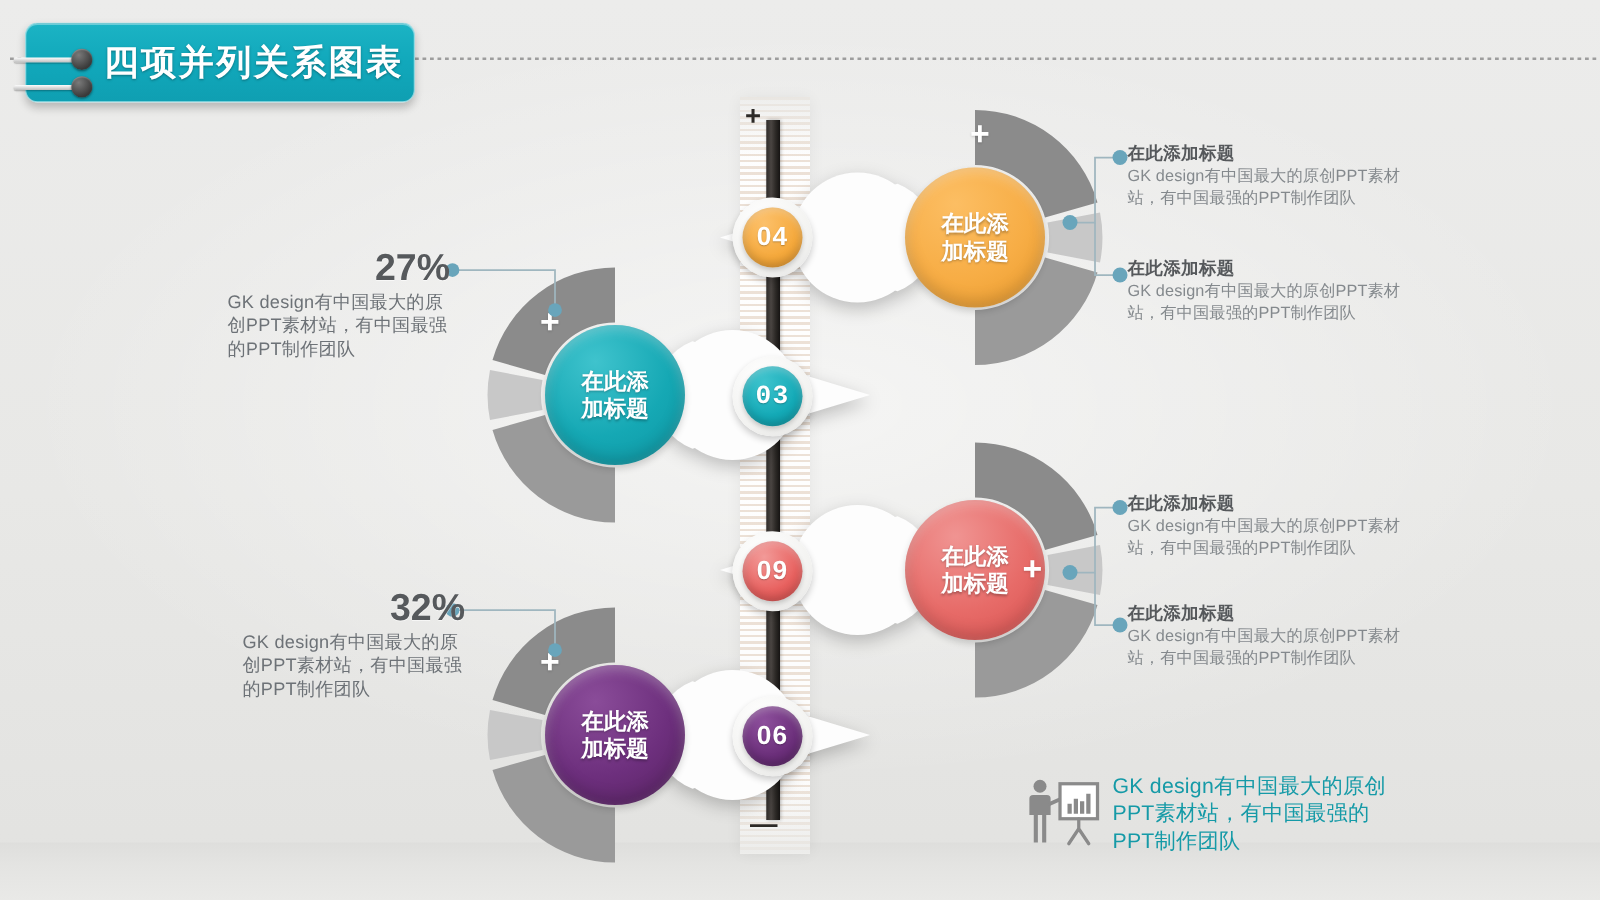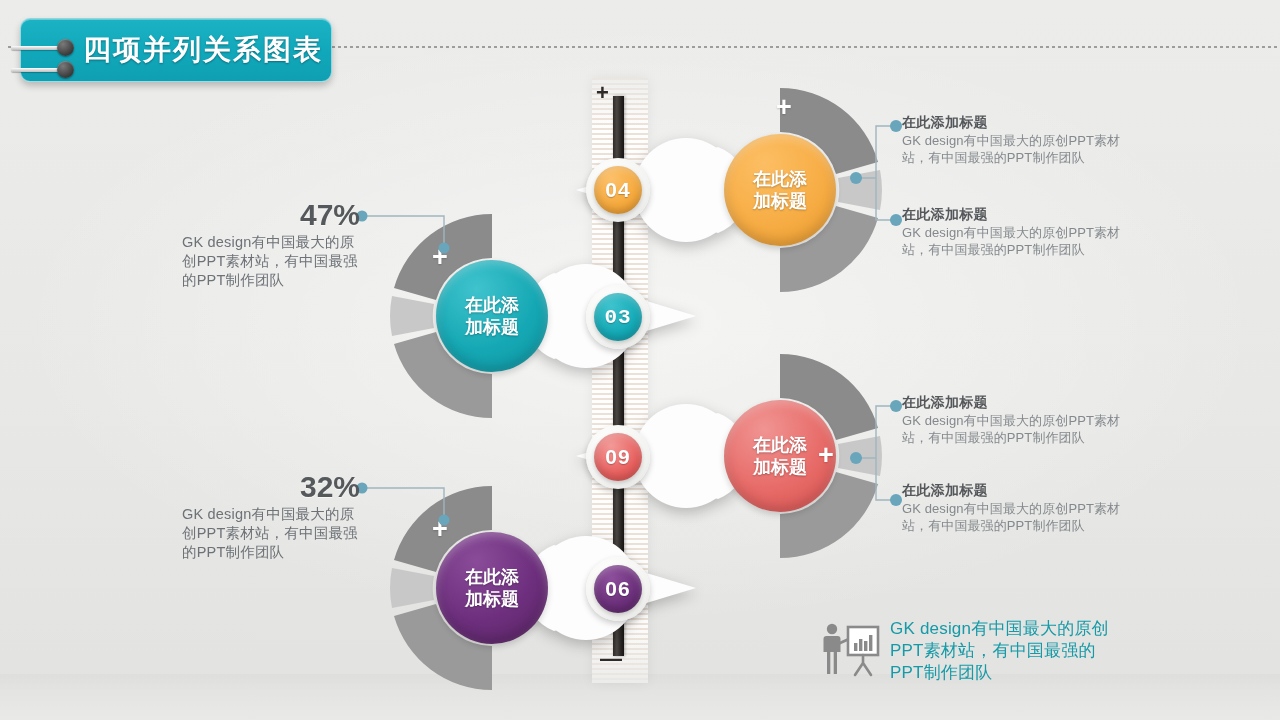--- a/index.html
+++ b/index.html
@@ -286,25 +286,25 @@
     <svg width="60" height="116" viewBox="0 0 60 116">
       <polyline points="12,62 30,62 30,10 48,10" fill="none" stroke="#9fb6bf" stroke-width="1.4"></polyline>
       <polyline points="30,62 30,104 48,104" fill="none" stroke="#9fb6bf" stroke-width="1.4"></polyline>
       <circle cx="10" cy="62" r="6" fill="#69a5bb"></circle>
       <circle cx="50" cy="10" r="6" fill="#69a5bb"></circle>
       <circle cx="50" cy="104" r="6" fill="#69a5bb"></circle>
     </svg>
   </div>
 
   <div class="stat-block" style="left:182px;top:200px;width:178px;">
-    <div class="stat-num">47%</div>
+    <div class="stat-num">27%</div>
     <div class="stat-body">GK design有中国最大的原创PPT素材站，有中国最强的PPT制作团队</div>
   </div>
 
-  <div class="stat-block" style="left:182px;top:472px;width:178px;">
+  <div class="stat-block" style="left:194px;top:472px;width:178px;">
     <div class="stat-num">32%</div>
     <div class="stat-body">GK design有中国最大的原创PPT素材站，有中国最强的PPT制作团队</div>
   </div>
 
   <div class="info-block" style="left:902px;top:114px;">
     <div class="info-title">在此添加标题</div>
     <div class="info-body">GK design有中国最大的原创PPT素材站，有中国最强的PPT制作团队</div>
   </div>
   <div class="info-block" style="left:902px;top:206px;">
     <div class="info-title">在此添加标题</div>

